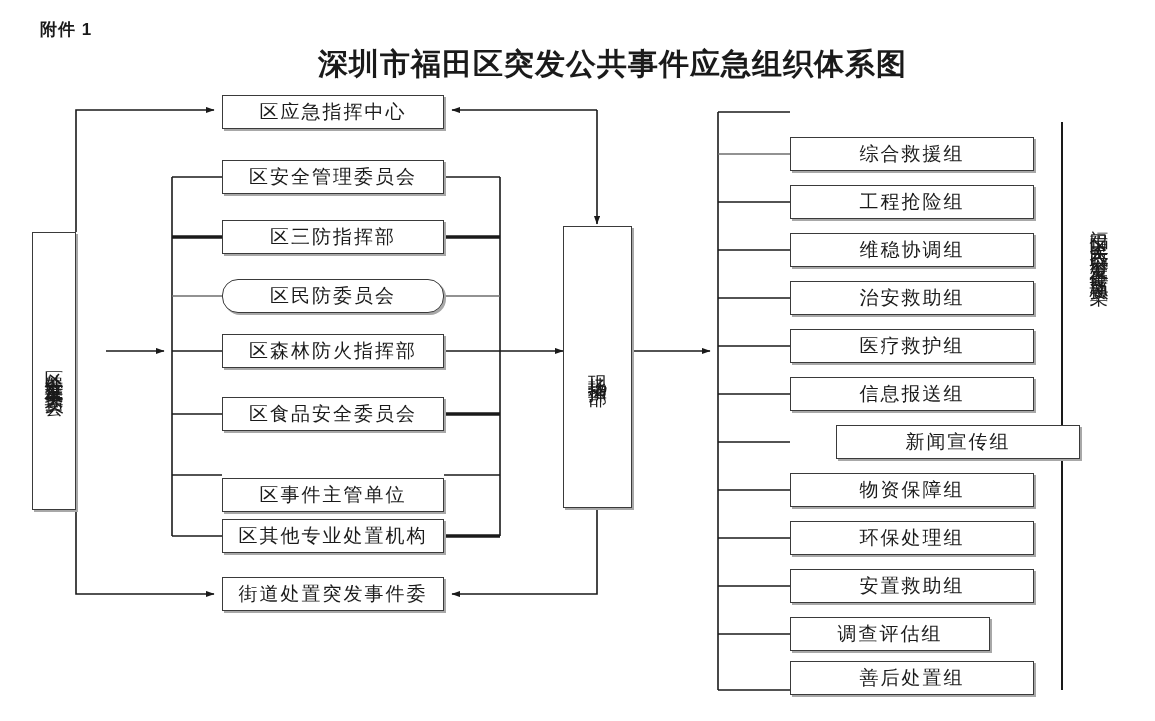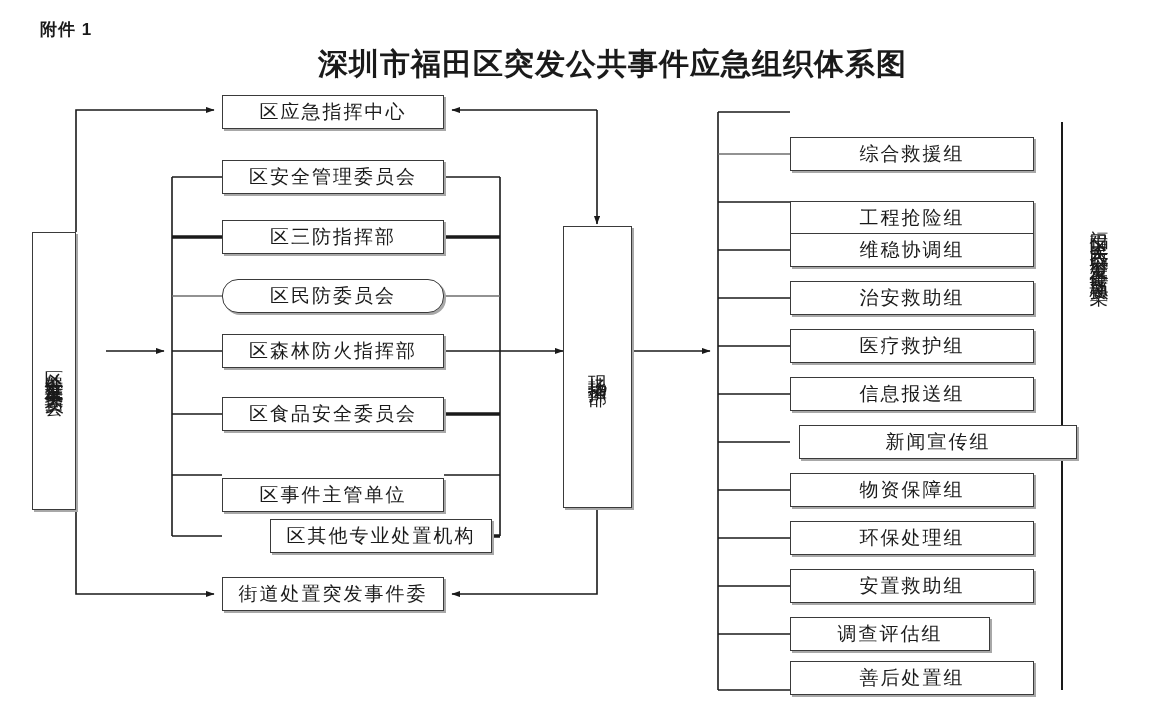--- a/index.html
+++ b/index.html
@@ -128,33 +128,33 @@
   <div class="box vbox shadowed" style="left:32px;top:232px;width:44px;height:278px;">区处置突发事件委员会</div>
 
   <div class="box shadowed" style="left:222px;top:95px;width:222px;height:34px;">区应急指挥中心</div>
 
   <div class="box shadowed" style="left:222px;top:160px;width:222px;height:34px;">区安全管理委员会</div>
   <div class="box shadowed" style="left:222px;top:220px;width:222px;height:34px;">区三防指挥部</div>
   <div class="box shadowed" style="left:222px;top:279px;width:222px;height:34px;border-radius:16px;">区民防委员会</div>
   <div class="box shadowed" style="left:222px;top:334px;width:222px;height:34px;">区森林防火指挥部</div>
   <div class="box shadowed" style="left:222px;top:397px;width:222px;height:34px;">区食品安全委员会</div>
   <div class="box shadowed" style="left:222px;top:478px;width:222px;height:34px;">区事件主管单位</div>
-  <div class="box shadowed" style="left:222px;top:519px;width:222px;height:34px;margin-left:48px;">区其他专业处置机构</div>
+  <div class="box shadowed" style="left:222px;top:519px;width:222px;height:34px;">区其他专业处置机构</div>
 
   <div class="box shadowed" style="left:222px;top:577px;width:222px;height:34px;">街道处置突发事件委</div>
 
   <div class="box vbox shadowed" style="left:563px;top:226px;width:69px;height:282px;">现场指挥部</div>
 
   <div class="box shadowed" style="left:790px;top:137px;width:244px;height:34px;">综合救援组</div>
-  <div class="box shadowed" style="left:790px;top:185px;width:244px;height:34px;margin-top:16px;">工程抢险组</div>
+  <div class="box shadowed" style="left:790px;top:185px;width:244px;height:34px;">工程抢险组</div>
   <div class="box shadowed" style="left:790px;top:233px;width:244px;height:34px;">维稳协调组</div>
   <div class="box shadowed" style="left:790px;top:281px;width:244px;height:34px;">治安救助组</div>
   <div class="box shadowed" style="left:790px;top:329px;width:244px;height:34px;">医疗救护组</div>
   <div class="box shadowed" style="left:790px;top:377px;width:244px;height:34px;">信息报送组</div>
-  <div class="box shadowed" style="left:799px;top:425px;width:278px;height:34px;">新闻宣传组</div>
+  <div class="box shadowed" style="left:836px;top:425px;width:244px;height:34px;">新闻宣传组</div>
   <div class="box shadowed" style="left:790px;top:473px;width:244px;height:34px;">物资保障组</div>
   <div class="box shadowed" style="left:790px;top:521px;width:244px;height:34px;">环保处理组</div>
   <div class="box shadowed" style="left:790px;top:569px;width:244px;height:34px;">安置救助组</div>
   <div class="box shadowed" style="left:790px;top:617px;width:200px;height:34px;">调查评估组</div>
   <div class="box shadowed" style="left:790px;top:661px;width:244px;height:34px;">善后处置组</div>
 
   <div class="vlabel" style="left:1086px;top:215px;">福田区人民政府突发事件应急预案</div>
 
 </div>
 

